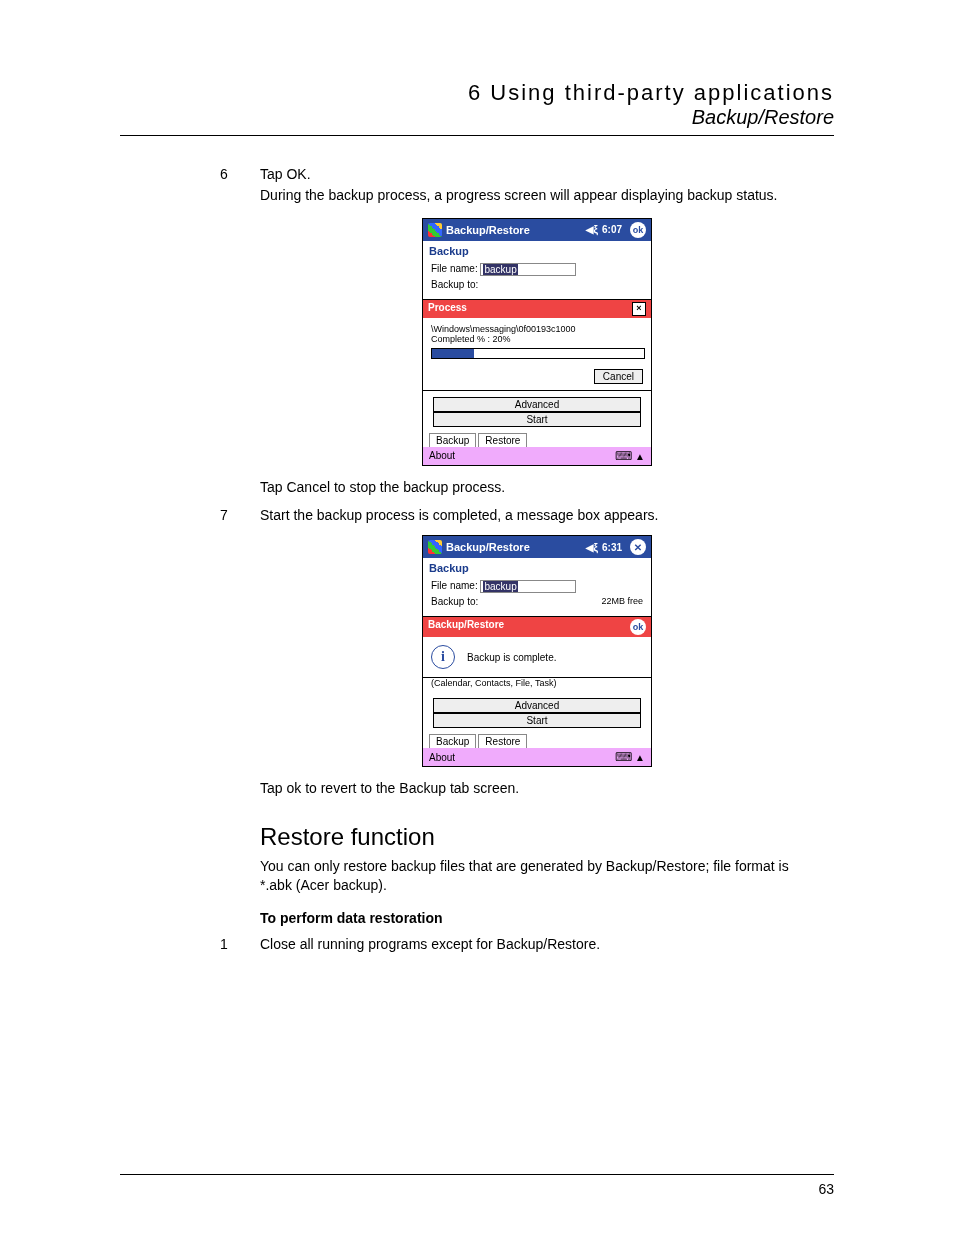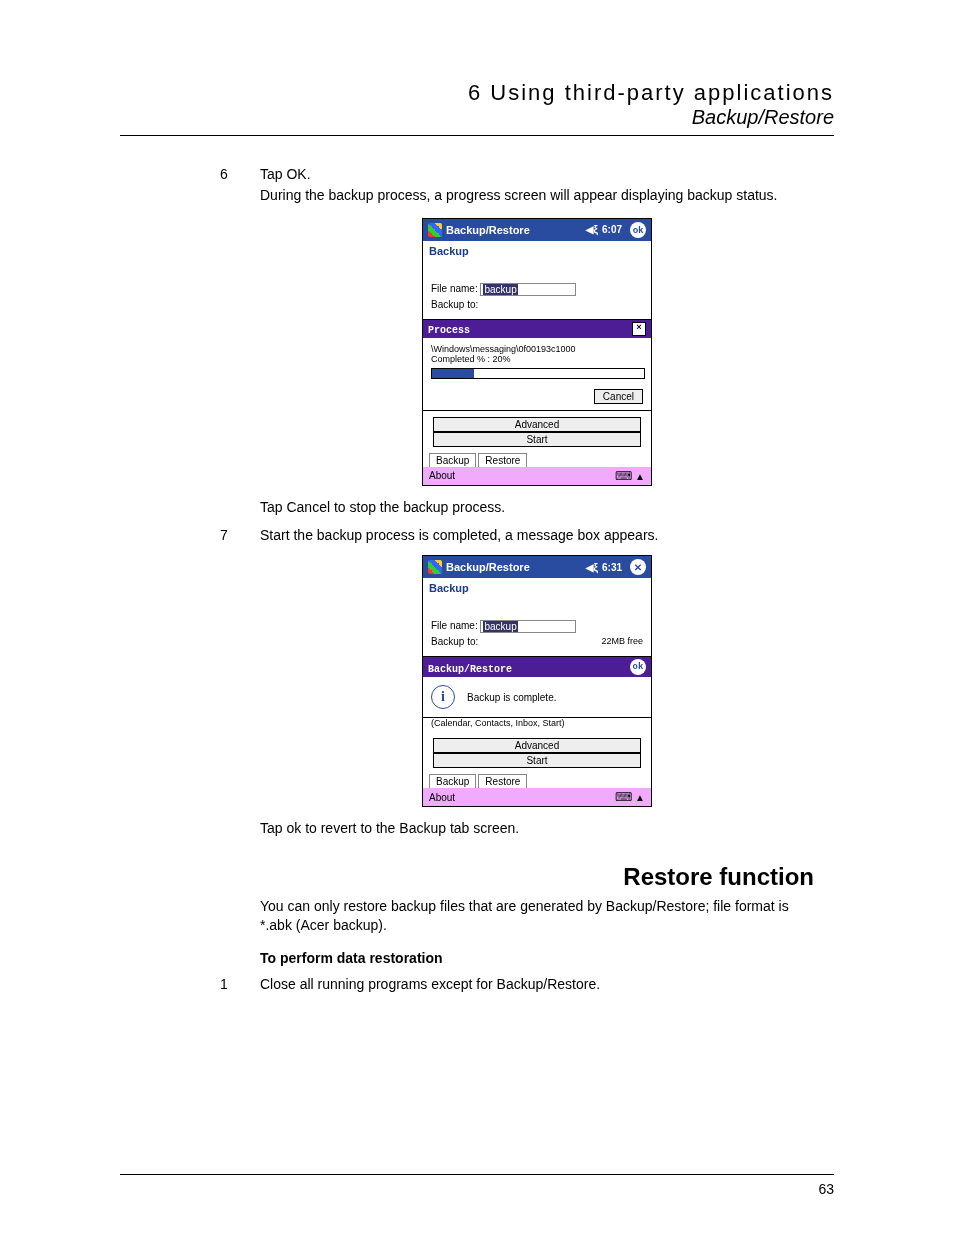--- a/index.html
+++ b/index.html
@@ -90,48 +90,46 @@
     margin-left: 4px;
   }
   .s-subhead {
     color: #1a3b8c;
     font-weight: bold;
     padding: 4px 6px 0 6px;
     font-size: 11px;
   }
   .s-body {
     padding: 6px 8px;
-    margin-top: 20px;
   }
   .s-row { margin-bottom: 3px; }
   .s-input {
     display: inline-block;
     border: 1px solid #888;
     background: #fff;
     padding: 0 2px;
     font-size: 10px;
     width: 90px;
     vertical-align: middle;
   }
   .s-highlight { background: #336; color: #fff; padding: 0 1px; }
   .s-dialog {
     border: 1px solid #000;
     background: #fff;
     margin: 0 -1px;
   }
   .s-dialog-title {
-    background: #4c1d95;
+    background: #ef4444;
     color: #fff;
     padding: 2px 5px;
     font-size: 10px;
     font-weight: bold;
     display: flex;
     justify-content: space-between;
-    align-items: flex-end;
-    font-family: Liberation Mono, monospace;
+    align-items: flex-start;
   }
   .s-xbox {
     width: 12px; height: 12px;
     background: #fff; color: #000;
     border: 1px solid #000;
     display: flex; align-items: center; justify-content: center;
     font-size: 9px; line-height: 1;
   }
   .s-dialog-body {
     padding: 6px 8px;
@@ -203,24 +201,23 @@
     font-weight: bold;
     font-size: 14px;
     flex-shrink: 0;
   }
   .s-filters {
     font-size: 9px;
     padding: 0 8px 4px 8px;
   }
   .h2 {
     font-size: 24px;
-    font-weight: 700;
+    font-weight: 400;
     margin-top: 24px;
     margin-bottom: 6px;
-    text-align: right;
   }
   .h3 {
     font-size: 14px;
     font-weight: 700;
     margin-top: 14px;
     margin-bottom: 6px;
   }
   .footer-line {
     border-top: 1px solid #000;
     position: absolute;
@@ -331,21 +328,21 @@
       <div class="s-dialog">
         <div class="s-dialog-title">
           <span>Backup/Restore</span>
           <span class="s-ok" style="background:#fff;color:#2a4ca0;">ok</span>
         </div>
         <div class="s-msgrow">
           <span class="s-info-icon">i</span>
           <span>Backup is complete.</span>
         </div>
       </div>
-      <div class="s-filters">(Calendar, Contacts, Inbox, Start)</div>
+      <div class="s-filters">(Calendar, Contacts, File, Task)</div>
       <div class="s-btn-row">
         <span class="s-btn">Advanced</span>
         <span class="s-btn">Start</span>
       </div>
       <div class="s-tabs">
         <span class="s-tab">Backup</span>
         <span class="s-tab">Restore</span>
       </div>
       <div class="s-menubar">
         <span>About</span>

